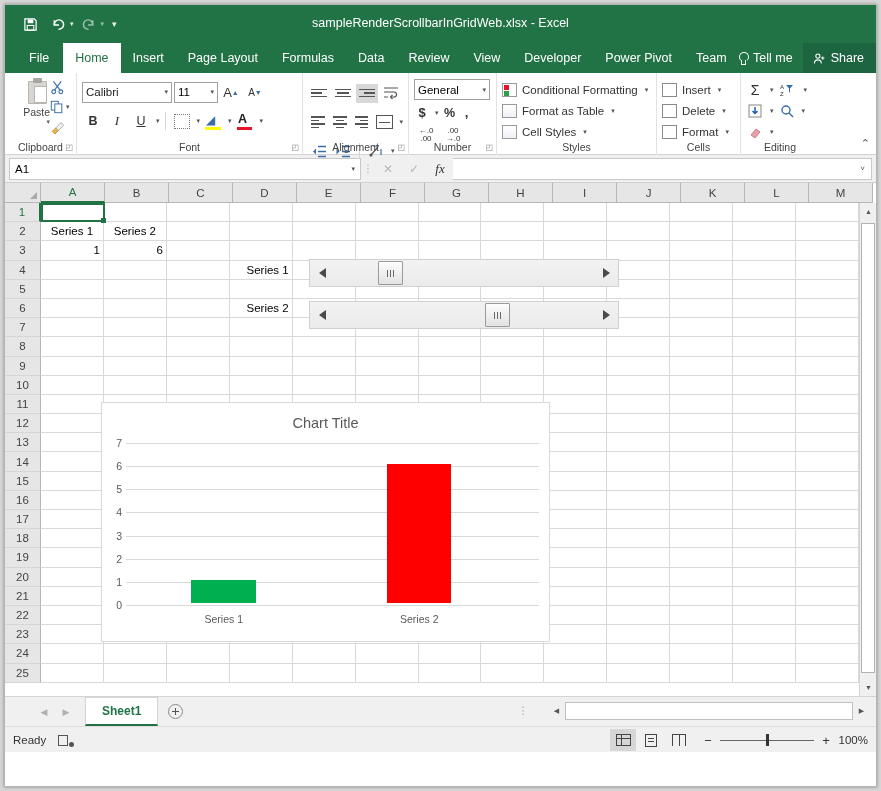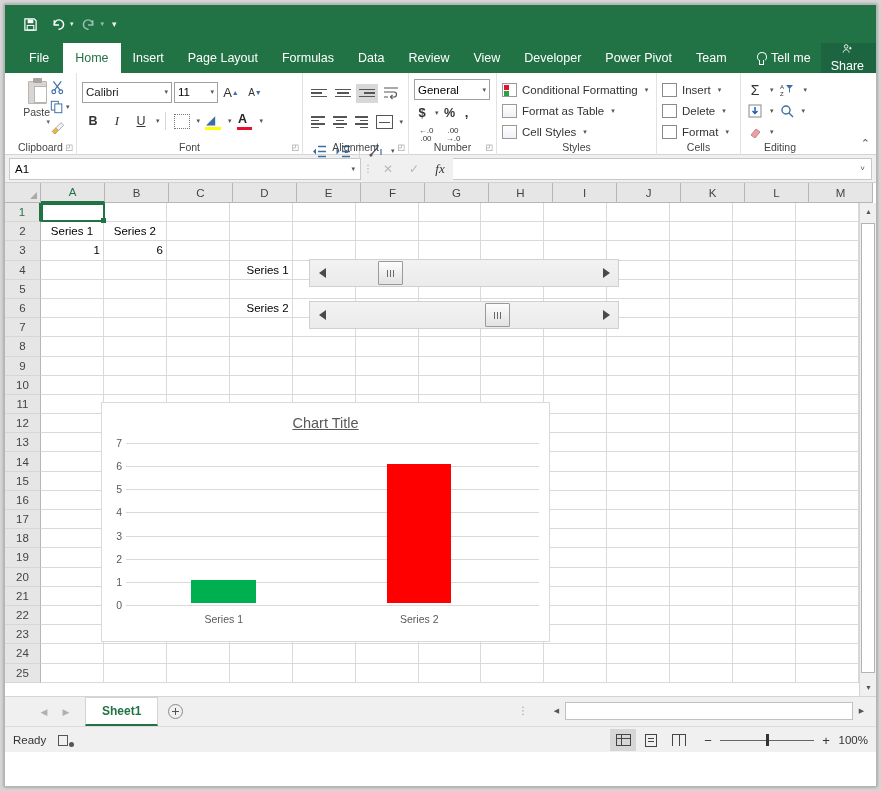--- a/index.html
+++ b/index.html
@@ -42,21 +42,21 @@
   .tabbar { height: 30px; background: #217346; position: relative; }
   .tabs { display: flex; align-items: flex-end; height: 30px; padding-left: 10px; }
   .tab {
     font-size: 12.5px; color: #ffffff; padding: 0 12px; height: 30px;
     display: flex; align-items: center; white-space: nowrap;
   }
   .tab.active { background: #ffffff; color: #217346; font-weight: normal; }
   .tab.file { padding: 0 14px; }
   .tabbar-right { position: absolute; right: 0; top: 0; height: 30px; display: flex; align-items: center; }
   .tellme { font-size: 12.5px; color: #fff; display: flex; align-items: center; gap: 5px; padding: 0 10px; }
-  .share { font-size: 12.5px; color: #fff; display: flex; align-items: center; gap: 5px; padding: 0 12px 0 10px; height: 30px; background: #1d6440; flex-direction: column; }
+  .share { font-size: 12.5px; color: #fff; display: flex; align-items: center; gap: 5px; padding: 0 12px 0 10px; height: 30px; background: #1d6440; }
   .bulb { display: inline-block; width: 11px; height: 12px; position: relative; }
   .bulb:before { content:""; position:absolute; left:1.5px; top:0; width:8px; height:8px; border:1.2px solid #fff; border-radius:50%; border-bottom-color:transparent;}
   .bulb:after { content:""; position:absolute; left:4px; top:7.5px; width:3px; height:4px; border:1.2px solid #fff; border-top:none;}
 
   
   .ribbon {
     height: 82px; background: #ffffff; border-bottom: 1px solid #d4d4d4;
     display: flex; position: relative;
   }
   .rgroup { position: relative; height: 82px; border-right: 1px solid #e2e2e2; padding: 3px 5px 0 5px; }
@@ -193,21 +193,21 @@
   }
   .grip { display: flex; gap: 1.5px; }
   .grip i { display: block; width: 1.5px; height: 7px; background: #6a6a6a; }
   .tri-l { width:0; height:0; border-top:5px solid transparent; border-bottom:5px solid transparent; border-right:7px solid #4a4a4a; }
   .tri-r { width:0; height:0; border-top:5px solid transparent; border-bottom:5px solid transparent; border-left:7px solid #4a4a4a; }
 
   
   .chart {
     position: absolute; background: #ffffff; border: 1px solid #d9d9d9;
   }
-  .chart-title { width: 100%; text-align: center; font-size: 14.5px; color: #595959; margin-top: 12px; text-decoration: underline; }
+  .chart-title { width: 100%; text-align: center; font-size: 14.5px; color: #595959; margin-top: 12px; }
   .plot { position: absolute; left: 0; top: 40px; right: 10px; bottom: 38px; }
   .ylab { position: absolute; right: 2px; font-size: 10.5px; color: #595959; transform: translateY(-50%); }
   .gridline { position: absolute; left: 24px; right: 0; height: 1px; background: #d9d9d9; }
   .bar { position: absolute; bottom: 0; }
   .xlab { position: absolute; font-size: 10.5px; color: #595959; text-align: center; transform: translateX(-50%); }
 
   
   .sheetbar { height: 30px; background: #f0f0f0; display: flex; align-items: center; padding: 0 0 0 28px; position: relative; border-top: 1px solid #d4d4d4; }
   .nav-arrow { width: 22px; height: 28px; display: flex; align-items: center; justify-content: center; font-size: 9px; color: #b0b0b0; }
   .sheet-tab {
@@ -272,20 +272,21 @@
       <span class="qat-caret">▾</span>
       <div class="qat-btn" style="opacity:.55">
         <svg width="15" height="13" viewBox="0 0 16 14">
             <path d="M12.5 7.5A5 5 0 1 0 8 12" fill="none" stroke="#fff" stroke-width="1.6"></path>
             <path d="M12.5 2.5v5h-5" fill="none" stroke="#fff" stroke-width="1.6"></path>
           </svg>
       </div>
       <span class="qat-caret" style="opacity:.55">▾</span>
       <span class="qat-caret" style="margin-left:6px;font-size:9px">▾</span>
     </div>
+    <div class="title-text">sampleRenderScrollbarInGridWeb.xlsx - Excel</div>
   </div>
 
   <div class="tabbar">
     <div class="tabs">
       <div class="tab file">File</div>
       <div class="tab active">Home</div>
       <div class="tab">Insert</div>
       <div class="tab">Page Layout</div>
       <div class="tab">Formulas</div>
       <div class="tab">Data</div>

